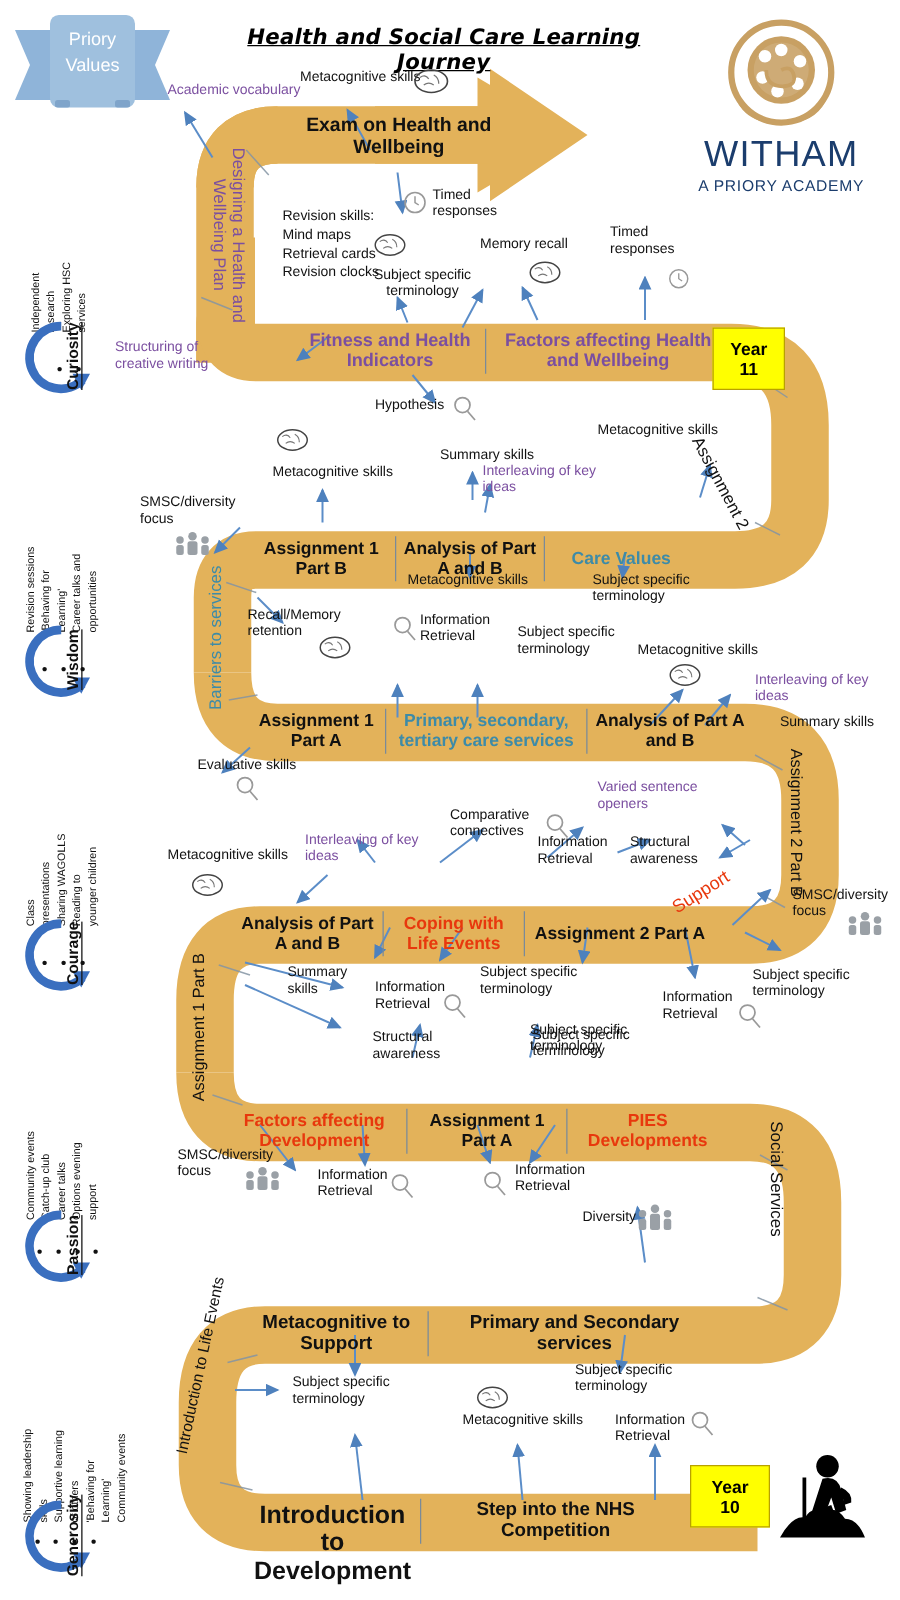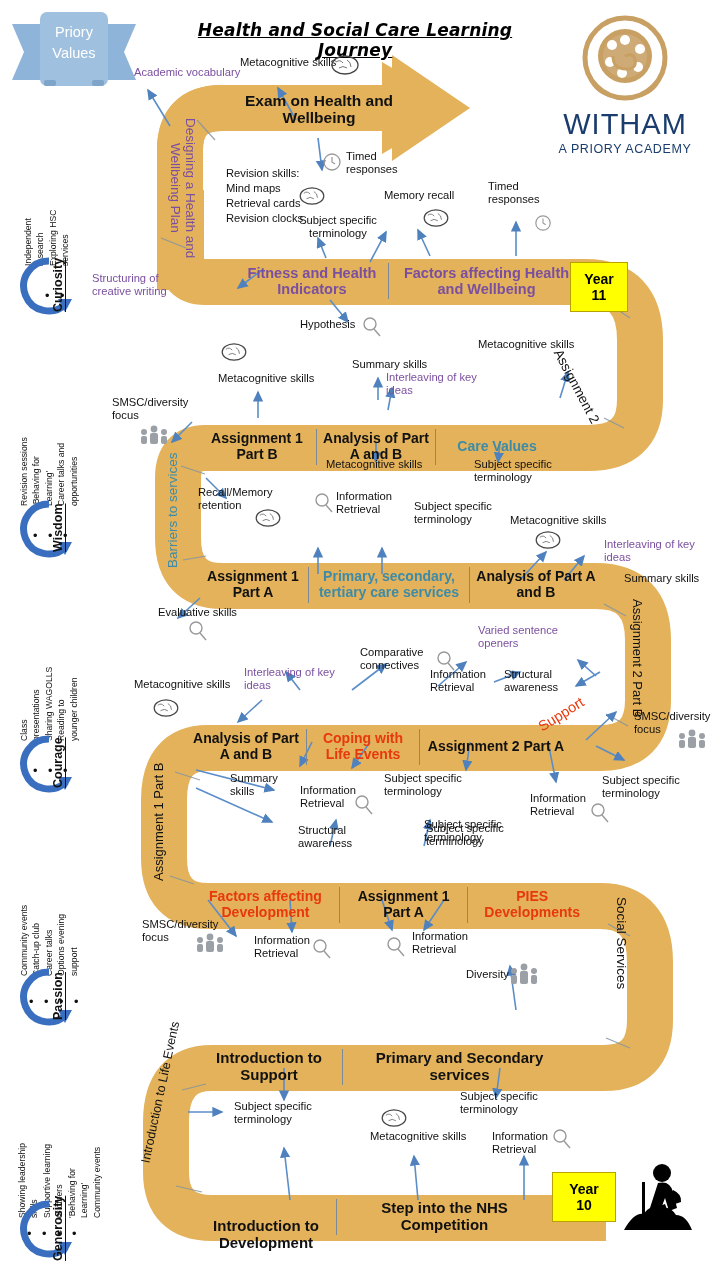--- a/index.html
+++ b/index.html
@@ -314,36 +314,36 @@
   </div>
 
   <div class="band" style="left:186px;top:722px;width:386px;height:50px;">
     <div class="seg t-black" style="width:120px;font-size:14px;">Analysis of Part A and B</div>
     <div class="divider"></div>
     <div class="seg t-red" style="width:112px;font-size:14px;">Coping with Life Events</div>
     <div class="divider"></div>
     <div class="seg t-black" style="flex:1;font-size:14px;">Assignment 2 Part A</div>
   </div>
 
-  <div class="band" style="left:204px;top:880px;width:380px;height:50px;gap:12px;">
+  <div class="band" style="left:190px;top:880px;width:380px;height:50px;gap:12px;">
     <div class="seg t-red" style="width:126px;font-size:14px;">Factors affecting Development</div>
     <div class="divider"></div>
     <div class="seg t-black" style="width:106px;font-size:14px;">Assignment 1 Part A</div>
     <div class="divider"></div>
     <div class="seg t-red" style="flex:1;font-size:14px;">PIES Developments</div>
   </div>
 
   <div class="band" style="left:196px;top:1042px;width:380px;height:50px;">
-    <div class="seg t-black" style="width:146px;font-size:15px;">Introduction to Support</div>
+    <div class="seg t-black" style="width:146px;font-size:15px;">Metacognitive to Support</div>
     <div class="divider"></div>
     <div class="seg t-black" style="flex:1;font-size:15px;">Primary and Secondary services</div>
   </div>
 
   <div class="band" style="left:196px;top:1192px;width:356px;height:50px;">
-    <div class="seg t-black" style="width:140px;font-size:15px;margin-top:35px;">Introduction to Development</div>
+    <div class="seg t-black" style="width:140px;font-size:20px;margin-top:35px;">Introduction to Development</div>
     <div class="divider"></div>
     <div class="seg t-black" style="flex:1;font-size:15px;">Step into the NHS Competition</div>
   </div>
 
   <div class="vband t-purple" style="left:163px;top:104px;height:168px;width:34px;">Designing a Health and Wellbeing Plan</div>
 
   <div class="vband t-black" style="left:556px;top:330px;height:120px;width:28px;transform:rotate(-28deg);">Assignment 2</div>
 
   <div class="vband t-teal up" style="left:166px;top:430px;height:160px;width:24px;">Barriers to services</div>
 

